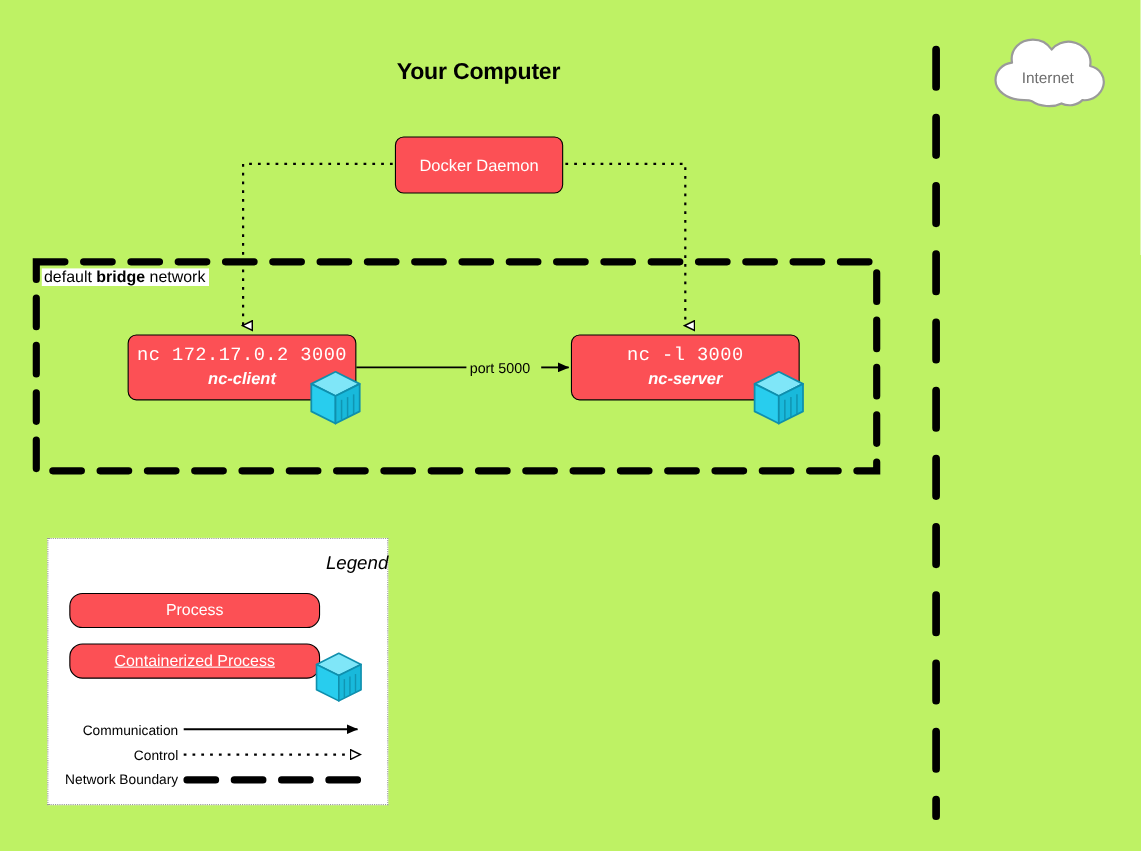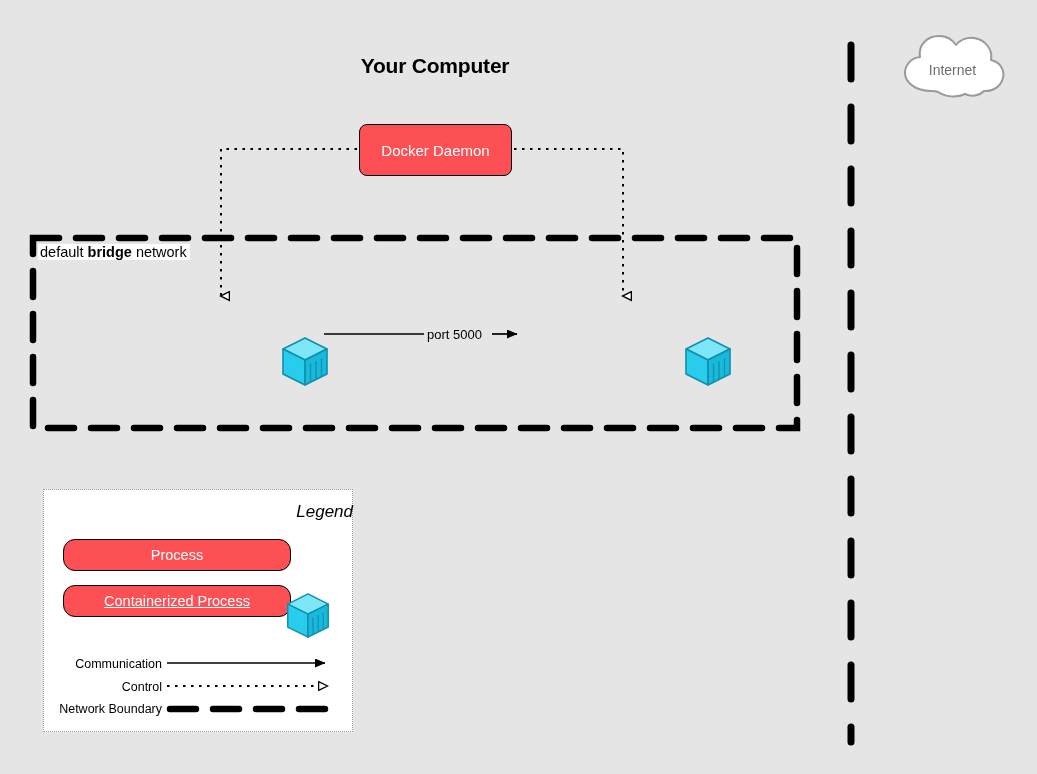--- a/index.html
+++ b/index.html
@@ -9,21 +9,21 @@
     background: #ffffff;
   }
   body {
     font-family: "Liberation Sans", sans-serif;
     -webkit-font-smoothing: antialiased;
   }
   #canvas {
     position: relative;
     width: 1037px;
     height: 774px;
-    background: #e5e5e5;
+    background: #bef264;
     overflow: hidden;
   }
   .abs { position: absolute; }
 
   
   #diagram-title {
     left: 0;
     top: 54px;
     width: 870px;
     text-align: center;
@@ -216,34 +216,42 @@
   <div class="abs" id="internet-label">Internet</div>
 
   <div class="abs" id="bridge-label">
     <span>default </span><b>bridge</b><span> network</span>
   </div>
 
   <div class="abs proc-box" id="daemon-box">
     <span>Docker Daemon</span>
   </div>
 
+  <div class="abs proc-box" id="client-box">
+    <span class="proc-cmd">nc 172.17.0.2 3000</span>
+    <span class="proc-name">nc-client</span>
+  </div>
 
   <svg class="abs cube-icon" style="left:280px; top:336px;" width="50" height="52" viewBox="0 0 50 52">
     <g stroke="#0f8fad" stroke-width="1.6" stroke-linejoin="round">
       <path d="M25,2 L47,13 L25,24 L3,13 Z" fill="#7fe6f8"></path>
       <path d="M3,13 L25,24 L25,49 L3,38 Z" fill="#28cdee"></path>
       <path d="M47,13 L47,38 L25,49 L25,24 Z" fill="#18b9db"></path>
     </g>
     <g stroke="#0f8fad" stroke-width="1.4" opacity="0.85">
       <line x1="30.5" y1="27.5" x2="30.5" y2="45.5"></line>
       <line x1="36" y1="25" x2="36" y2="43"></line>
       <line x1="41.5" y1="22.5" x2="41.5" y2="40.5"></line>
     </g>
   </svg>
 
+  <div class="abs proc-box" id="server-box">
+    <span class="proc-cmd">nc -l 3000</span>
+    <span class="proc-name">nc-server</span>
+  </div>
 
   <svg class="abs cube-icon" style="left:683px; top:336px;" width="50" height="52" viewBox="0 0 50 52">
     <g stroke="#0f8fad" stroke-width="1.6" stroke-linejoin="round">
       <path d="M25,2 L47,13 L25,24 L3,13 Z" fill="#7fe6f8"></path>
       <path d="M3,13 L25,24 L25,49 L3,38 Z" fill="#28cdee"></path>
       <path d="M47,13 L47,38 L25,49 L25,24 Z" fill="#18b9db"></path>
     </g>
     <g stroke="#0f8fad" stroke-width="1.4" opacity="0.85">
       <line x1="30.5" y1="27.5" x2="30.5" y2="45.5"></line>
       <line x1="36" y1="25" x2="36" y2="43"></line>

